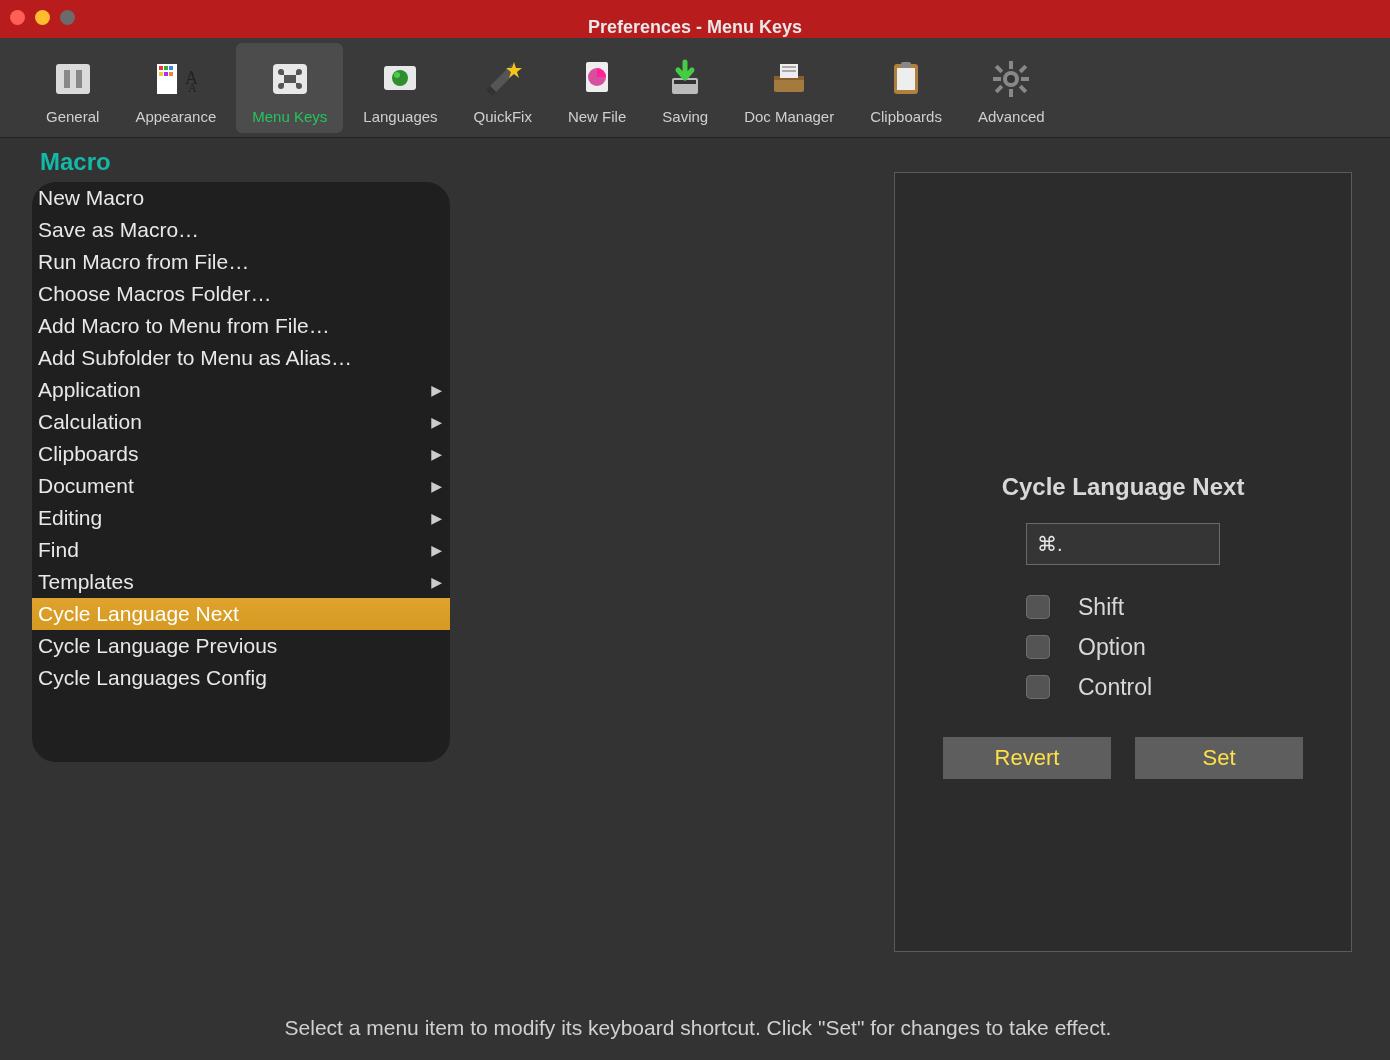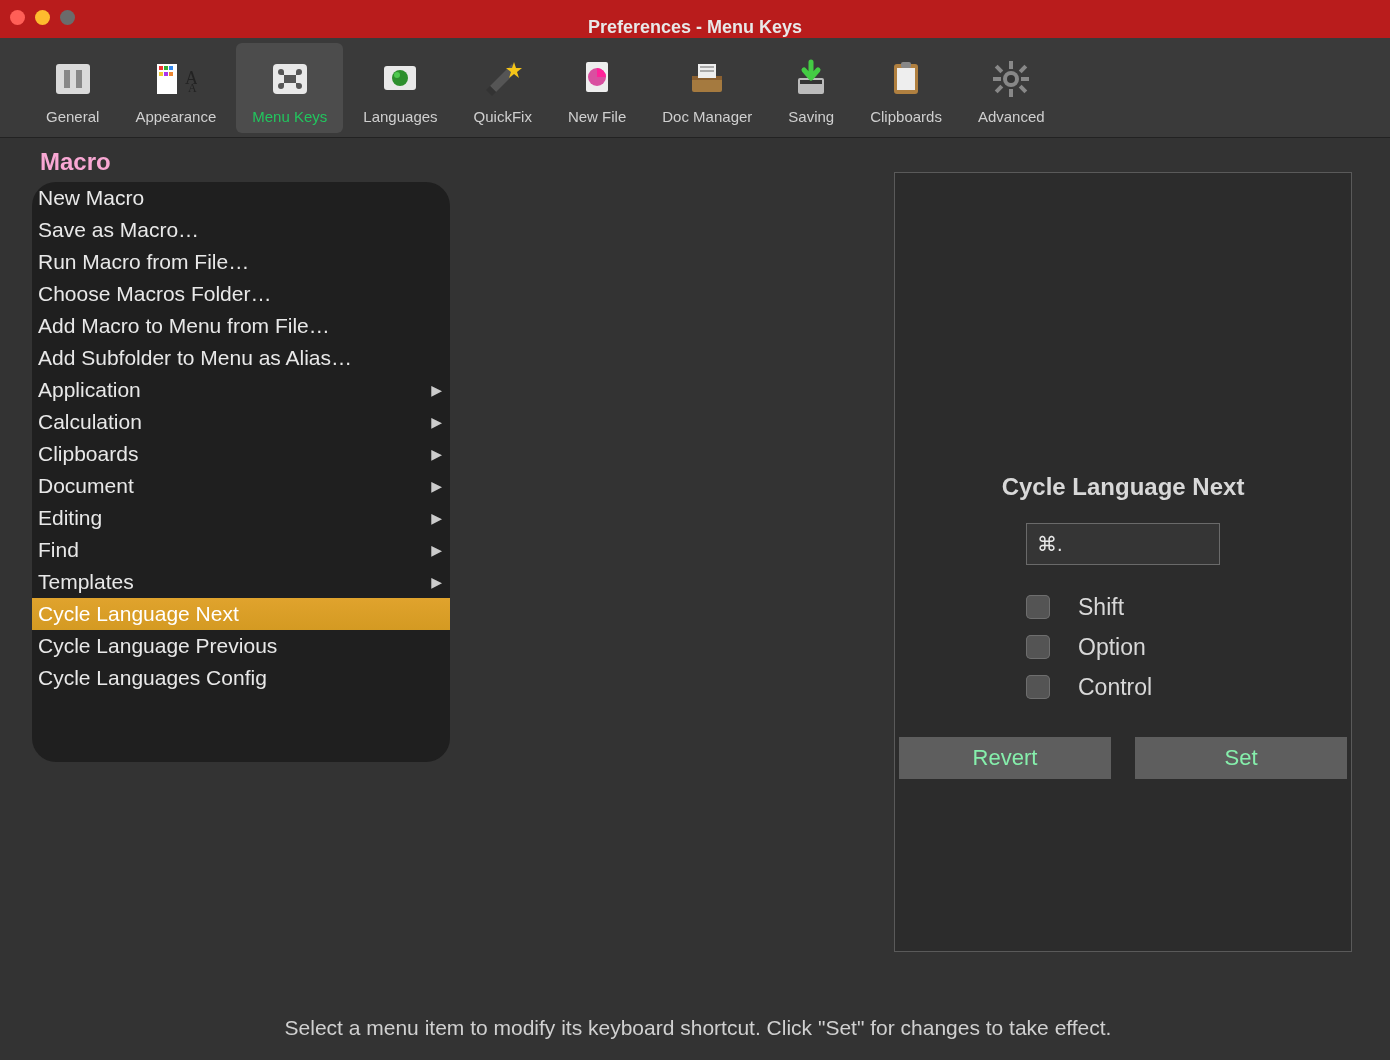--- a/index.html
+++ b/index.html
@@ -79,21 +79,21 @@
   .content {
     display: flex;
     height: 870px;
   }
   .left-col {
     width: 450px;
   }
   .menu-header {
     font-size: 24px;
     font-weight: 700;
-    color: #f9a8d4;
+    color: #14b8a6;
     padding: 10px 0 6px 40px;
   }
   .menu-list {
     background: #1f1f1f;
     height: 580px;
     margin-left: 32px;
     border-radius: 24px;
   }
   .menu-item {
     height: 32px;
@@ -160,25 +160,25 @@
     border-radius: 5px;
     background: #545454;
     box-shadow: inset 0 0 0 1px #6e6e6e;
   }
   .btnrow {
     display: flex;
     gap: 24px;
     margin-top: 30px;
   }
   .btn {
-    width: 212px;
+    width: 168px;
     height: 42px;
     border-radius: 0;
     background: #5e5e5e;
-    color: #86efac;
+    color: #fde047;
     font-size: 22px;
     display: flex;
     align-items: center;
     justify-content: center;
     cursor: pointer;
   }
   .footer-hint {
     position: absolute;
     bottom: 20px;
     left: 6px;
@@ -269,39 +269,39 @@
           <circle cx="21" cy="19" r="9" fill="#d94fa0"></circle>
           <path d="M21 10 A9 9 0 0 1 30 19 L21 19 Z" fill="#f29"></path>
         </svg>
     </div>
     <div class="toolbar-label">New File</div>
   </div>
 
   <div class="toolbar-item">
     <div class="toolbar-icon">
       <svg width="42" height="42" viewBox="0 0 42 42">
+          <rect x="8" y="20" width="26" height="16" rx="2" fill="#bbb"></rect>
+          <rect x="10" y="22" width="22" height="4" fill="#333"></rect>
+          <path d="M21 4 L21 16 M14 12 L21 20 L28 12" stroke="#4c4" stroke-width="5" fill="none" stroke-linecap="round" stroke-linejoin="round"></path>
+        </svg>
+    </div>
+    <div class="toolbar-label">Saving</div>
+  </div>
+
+  <div class="toolbar-item">
+    <div class="toolbar-icon">
+      <svg width="42" height="42" viewBox="0 0 42 42">
           <rect x="6" y="18" width="30" height="16" rx="2" fill="#a57a3f"></rect>
           <rect x="6" y="18" width="30" height="4" fill="#8b6030"></rect>
           <rect x="12" y="6" width="18" height="14" fill="#eee"></rect>
           <rect x="14" y="8" width="14" height="2" fill="#aaa"></rect>
           <rect x="14" y="12" width="14" height="2" fill="#aaa"></rect>
         </svg>
     </div>
     <div class="toolbar-label">Doc Manager</div>
-  </div>
-
-  <div class="toolbar-item">
-    <div class="toolbar-icon">
-      <svg width="42" height="42" viewBox="0 0 42 42">
-          <rect x="8" y="20" width="26" height="16" rx="2" fill="#bbb"></rect>
-          <rect x="10" y="22" width="22" height="4" fill="#333"></rect>
-          <path d="M21 4 L21 16 M14 12 L21 20 L28 12" stroke="#4c4" stroke-width="5" fill="none" stroke-linecap="round" stroke-linejoin="round"></path>
-        </svg>
-    </div>
-    <div class="toolbar-label">Saving</div>
   </div>
 
   <div class="toolbar-item">
     <div class="toolbar-icon">
       <svg width="42" height="42" viewBox="0 0 42 42">
           <rect x="9" y="6" width="24" height="30" rx="3" fill="#b08040"></rect>
           <rect x="12" y="10" width="18" height="22" fill="#eee"></rect>
           <rect x="16" y="4" width="10" height="6" rx="2" fill="#888"></rect>
         </svg>
     </div>

